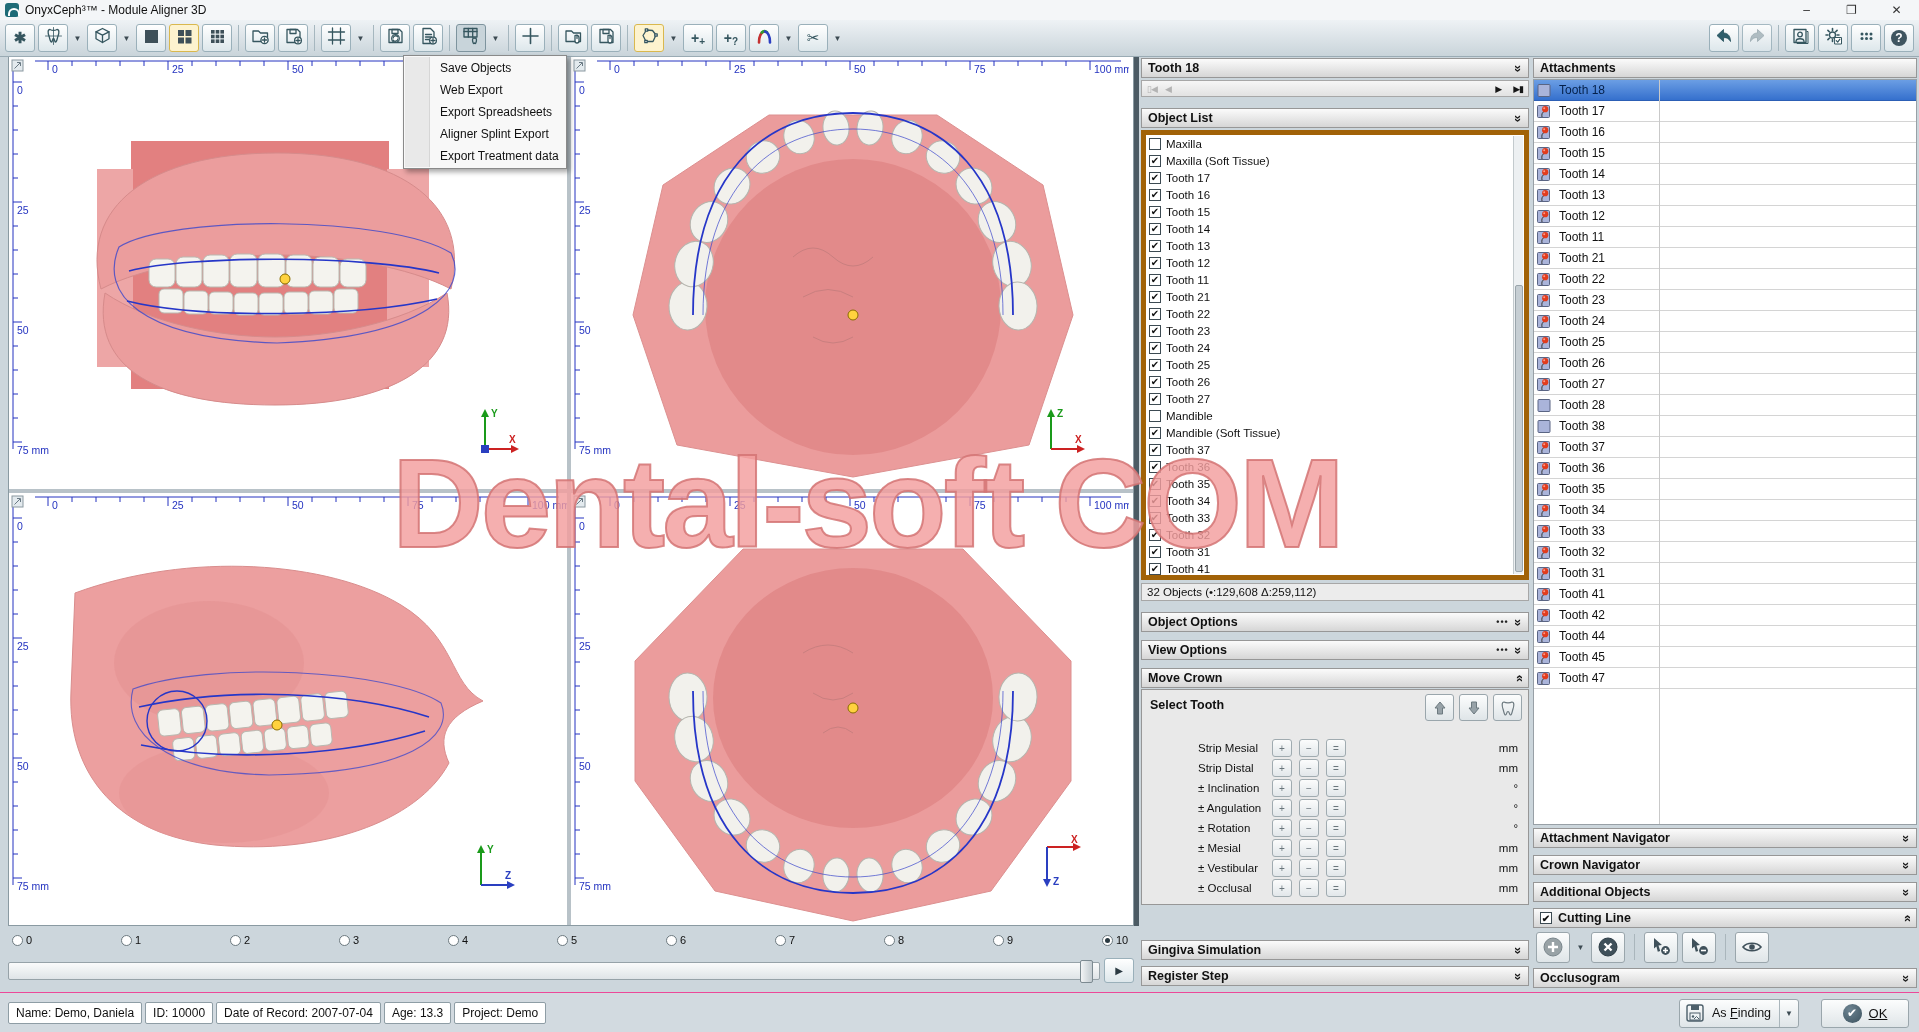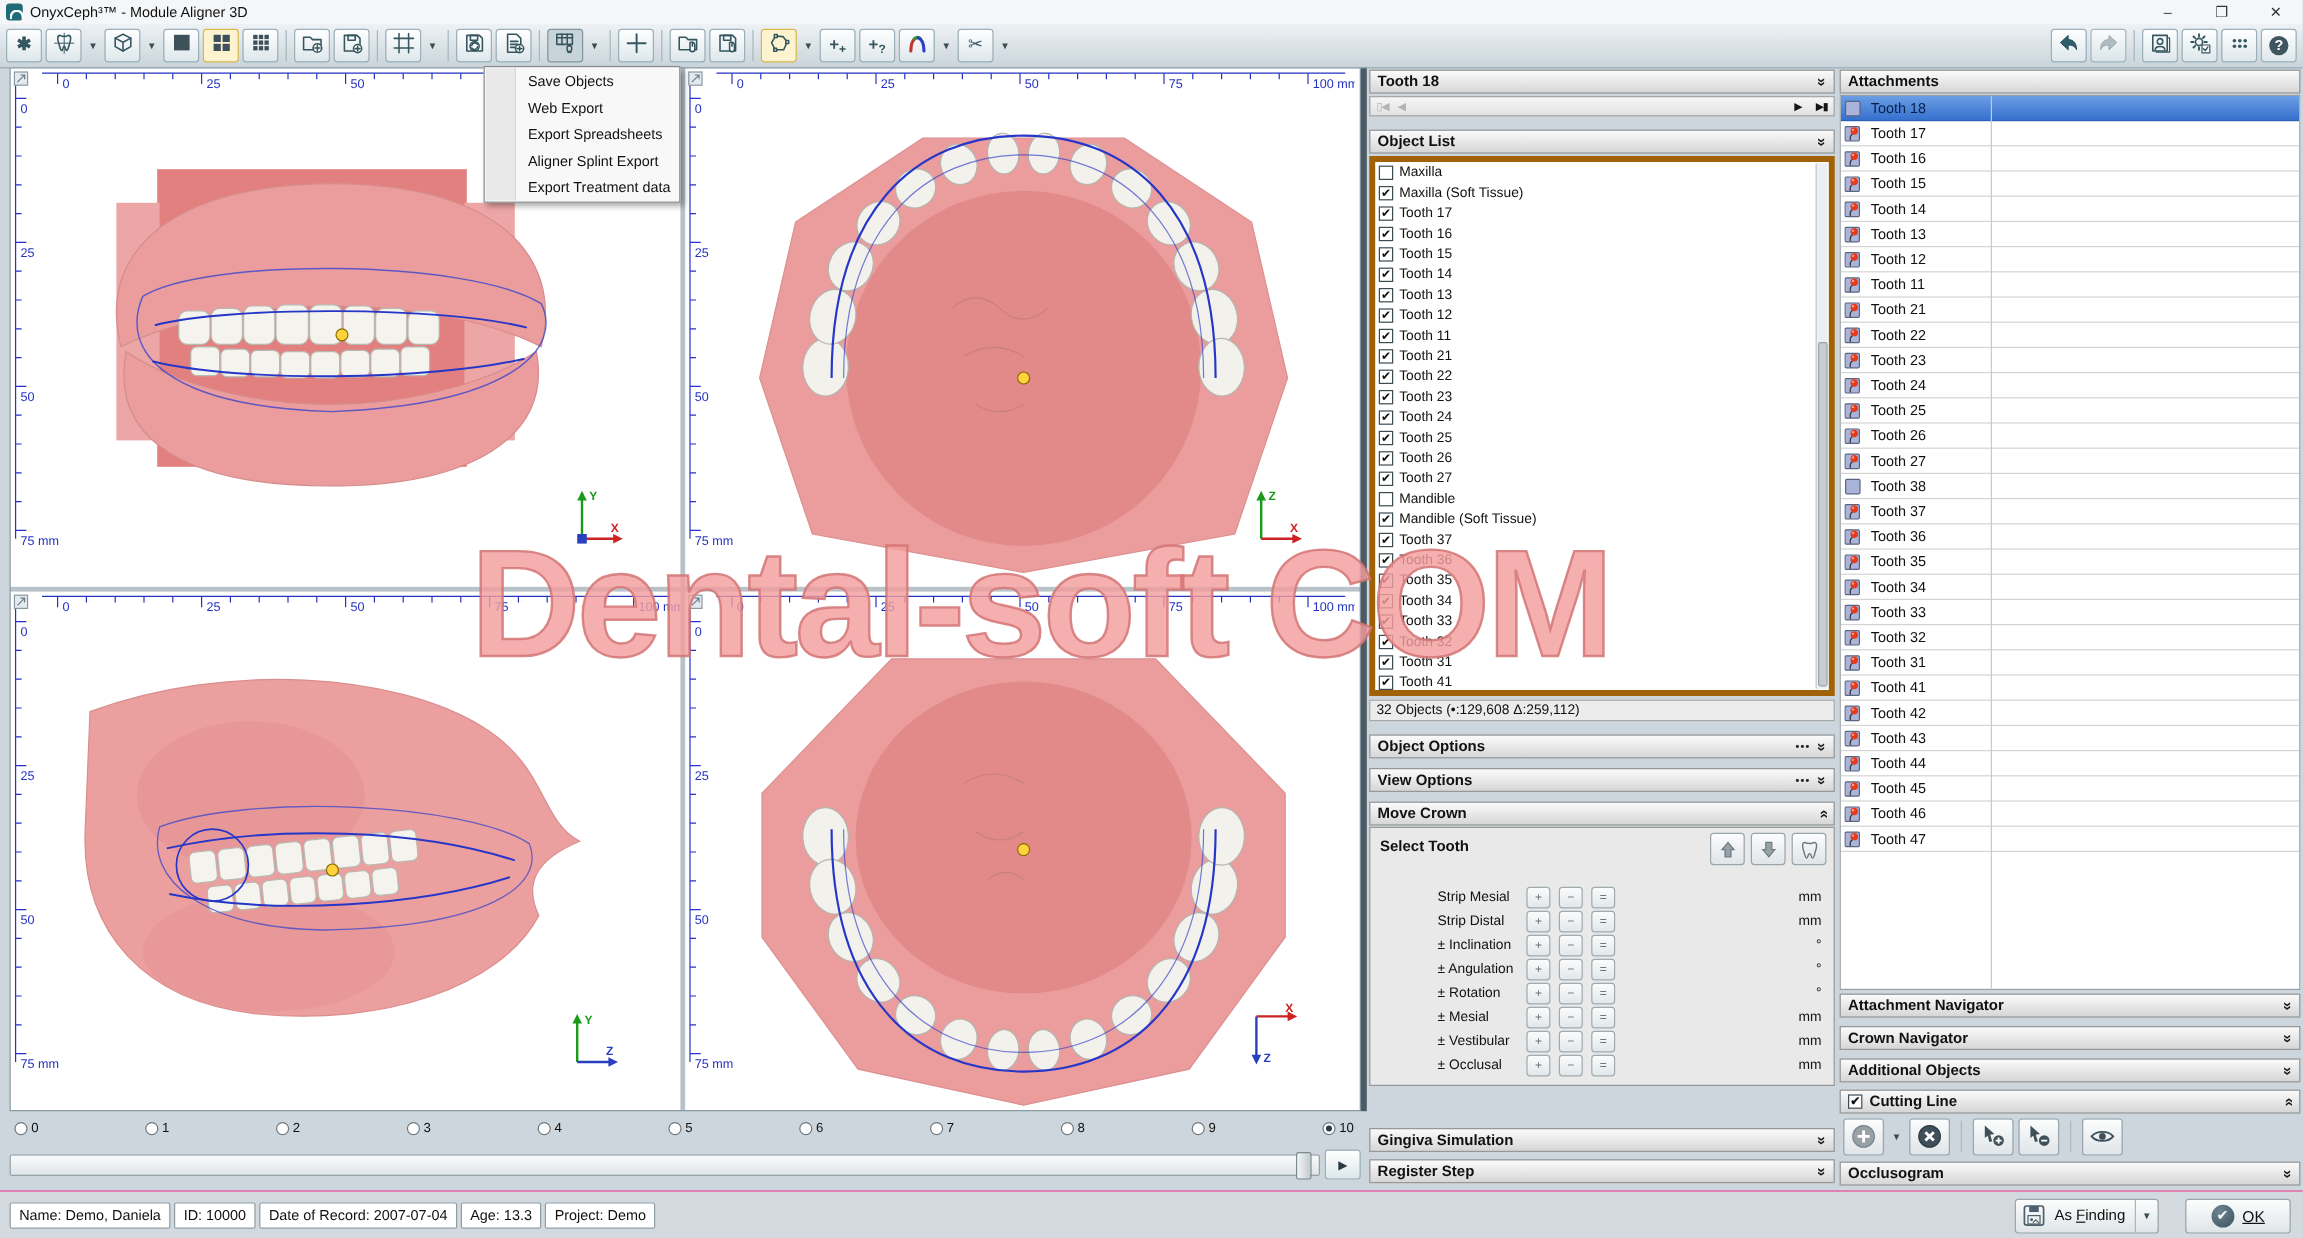--- a/index.html
+++ b/index.html
@@ -1207,20 +1207,28 @@
           </svg>
         </span>
         <span>Tooth 27</span>
       </div>
       <div class="att-row">
         <span class="att-ico">
           <svg width="15" height="15" viewBox="0 0 15 15">
             <rect x="1" y="1.5" width="12" height="12" rx="1" fill="#aab4da" stroke="#5a6584"></rect>
           </svg>
         </span>
+        <span>Tooth 28</span>
+      </div>
+      <div class="att-row">
+        <span class="att-ico">
+          <svg width="15" height="15" viewBox="0 0 15 15">
+            <rect x="1" y="1.5" width="12" height="12" rx="1" fill="#aab4da" stroke="#5a6584"></rect>
+          </svg>
+        </span>
         <span>Tooth 38</span>
       </div>
       <div class="att-row">
         <span class="att-ico">
           <svg width="15" height="15" viewBox="0 0 15 15">
             <rect x="0.5" y="1.5" width="12" height="12" rx="1" fill="#aab4da" stroke="#5a6584"></rect>
             <path d="M7 7.5 C5 8.5 4.5 10.5 5 13" stroke="#333" fill="none"></path>
             <circle cx="8.2" cy="5.2" r="3.1" fill="#e23c1e"></circle>
             <circle cx="7.2" cy="4.2" r="1" fill="#ff9a86"></circle>
           </svg>
@@ -1317,54 +1325,32 @@
       </div>
       <div class="att-row">
         <span class="att-ico">
           <svg width="15" height="15" viewBox="0 0 15 15">
             <rect x="0.5" y="1.5" width="12" height="12" rx="1" fill="#aab4da" stroke="#5a6584"></rect>
             <path d="M7 7.5 C5 8.5 4.5 10.5 5 13" stroke="#333" fill="none"></path>
             <circle cx="8.2" cy="5.2" r="3.1" fill="#e23c1e"></circle>
             <circle cx="7.2" cy="4.2" r="1" fill="#ff9a86"></circle>
           </svg>
         </span>
-        <span>Tooth 43</span>
-      </div>
-      <div class="att-row">
-        <span class="att-ico">
-          <svg width="15" height="15" viewBox="0 0 15 15">
-            <rect x="0.5" y="1.5" width="12" height="12" rx="1" fill="#aab4da" stroke="#5a6584"></rect>
-            <path d="M7 7.5 C5 8.5 4.5 10.5 5 13" stroke="#333" fill="none"></path>
-            <circle cx="8.2" cy="5.2" r="3.1" fill="#e23c1e"></circle>
-            <circle cx="7.2" cy="4.2" r="1" fill="#ff9a86"></circle>
-          </svg>
-        </span>
         <span>Tooth 44</span>
       </div>
       <div class="att-row">
         <span class="att-ico">
           <svg width="15" height="15" viewBox="0 0 15 15">
             <rect x="0.5" y="1.5" width="12" height="12" rx="1" fill="#aab4da" stroke="#5a6584"></rect>
             <path d="M7 7.5 C5 8.5 4.5 10.5 5 13" stroke="#333" fill="none"></path>
             <circle cx="8.2" cy="5.2" r="3.1" fill="#e23c1e"></circle>
             <circle cx="7.2" cy="4.2" r="1" fill="#ff9a86"></circle>
           </svg>
         </span>
         <span>Tooth 45</span>
-      </div>
-      <div class="att-row">
-        <span class="att-ico">
-          <svg width="15" height="15" viewBox="0 0 15 15">
-            <rect x="0.5" y="1.5" width="12" height="12" rx="1" fill="#aab4da" stroke="#5a6584"></rect>
-            <path d="M7 7.5 C5 8.5 4.5 10.5 5 13" stroke="#333" fill="none"></path>
-            <circle cx="8.2" cy="5.2" r="3.1" fill="#e23c1e"></circle>
-            <circle cx="7.2" cy="4.2" r="1" fill="#ff9a86"></circle>
-          </svg>
-        </span>
-        <span>Tooth 46</span>
       </div>
       <div class="att-row">
         <span class="att-ico">
           <svg width="15" height="15" viewBox="0 0 15 15">
             <rect x="0.5" y="1.5" width="12" height="12" rx="1" fill="#aab4da" stroke="#5a6584"></rect>
             <path d="M7 7.5 C5 8.5 4.5 10.5 5 13" stroke="#333" fill="none"></path>
             <circle cx="8.2" cy="5.2" r="3.1" fill="#e23c1e"></circle>
             <circle cx="7.2" cy="4.2" r="1" fill="#ff9a86"></circle>
           </svg>
         </span>

